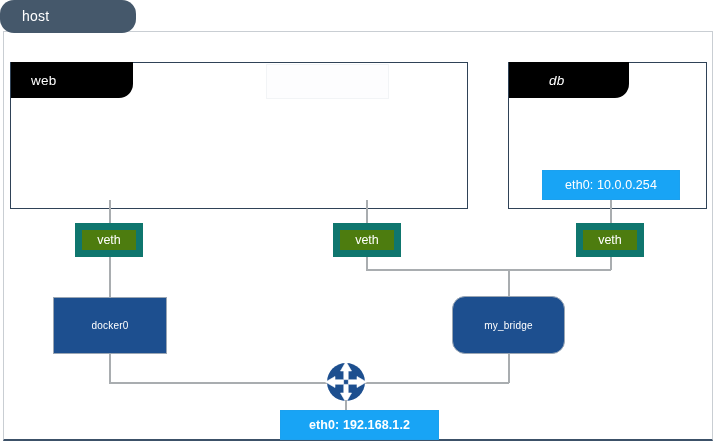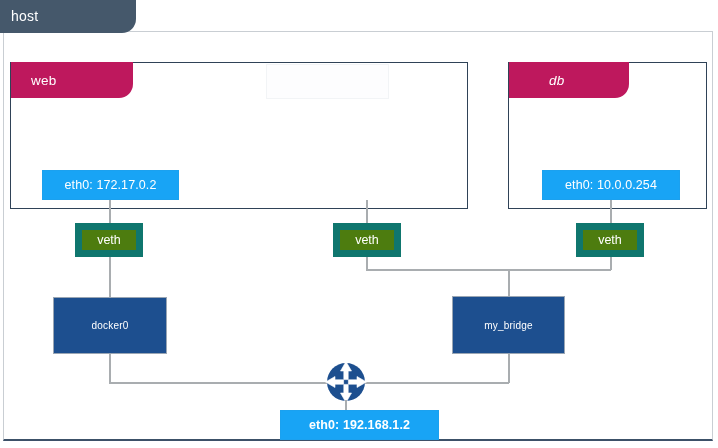--- a/index.html
+++ b/index.html
@@ -34,35 +34,36 @@
     position: absolute;
     left: 0px;
     top: 0px;
     width: 136px;
     height: 33px;
     background: #45586b;
     border-bottom-right-radius: 14px;
     color: #ffffff;
     font-size: 14px;
     line-height: 33px;
-    padding-left: 11px;
+    padding-left: 22px;
     box-sizing: border-box;
     letter-spacing: .2px;
+    border-radius: 14px;
   }
 
   
   .ctr {
     position: absolute;
     background: #ffffff;
     border: 1.5px solid #2f4257;
     box-sizing: border-box;
   }
   .ctr-tab {
     position: absolute;
-    background: #be185d;
+    background: #000000;
     border-bottom-right-radius: 14px;
     color: #ffffff;
     font-size: 13.5px;
     box-sizing: border-box;
     letter-spacing: .2px;
     display: flex;
     align-items: center;
   }
   #ctr-web {
     left: 10px;
@@ -172,23 +173,20 @@
   <div class="host-tab">
     <span>host</span>
   </div>
 
   <div class="ctr" id="ctr-web"></div>
   <div class="ghost-box"></div>
   <div class="ctr-tab" id="tab-web">
     <span>web</span>
   </div>
 
-  <div class="iface" style="left:42px; top:170px; width:137px; height:30px;">
-    <span>eth0: 172.17.0.2</span>
-  </div>
 
 
   <div class="ctr" id="ctr-db"></div>
   <div class="ctr-tab" id="tab-db">
     <span>db</span>
   </div>
 
   <div class="iface" style="left:542px; top:170px; width:138px; height:30px;">
     <span>eth0: 10.0.0.254</span>
   </div>
@@ -209,21 +207,21 @@
   <div class="veth" style="left:333px; top:223px; width:68px; height:34px;">
     <span>veth</span>
   </div>
   <div class="veth" style="left:576px; top:223px; width:68px; height:34px;">
     <span>veth</span>
   </div>
 
   <div class="bridge" style="left:53px; top:297px; width:114px; height:57px;">
     <span>docker0</span>
   </div>
-  <div class="bridge" style="left:452px; top:296px; width:113px; height:58px;">
+  <div class="bridge" style="left:452px; top:296px; width:113px; height:58px;border-radius:13px;">
     <span>my_bridge</span>
   </div>
 
   <div class="line vline" style="left:109px; top:354px; height:29px;"></div>
   <div class="line vline" style="left:508px; top:354px; height:29px;"></div>
   <div class="line hline" style="left:109px; top:382px; width:400px;"></div>
 
   <div class="router-icon">
     <svg viewBox="0 0 46 46" width="46" height="46" xmlns="http://www.w3.org/2000/svg">
       <circle cx="23" cy="23" r="19" fill="#1d4f8f"></circle>

